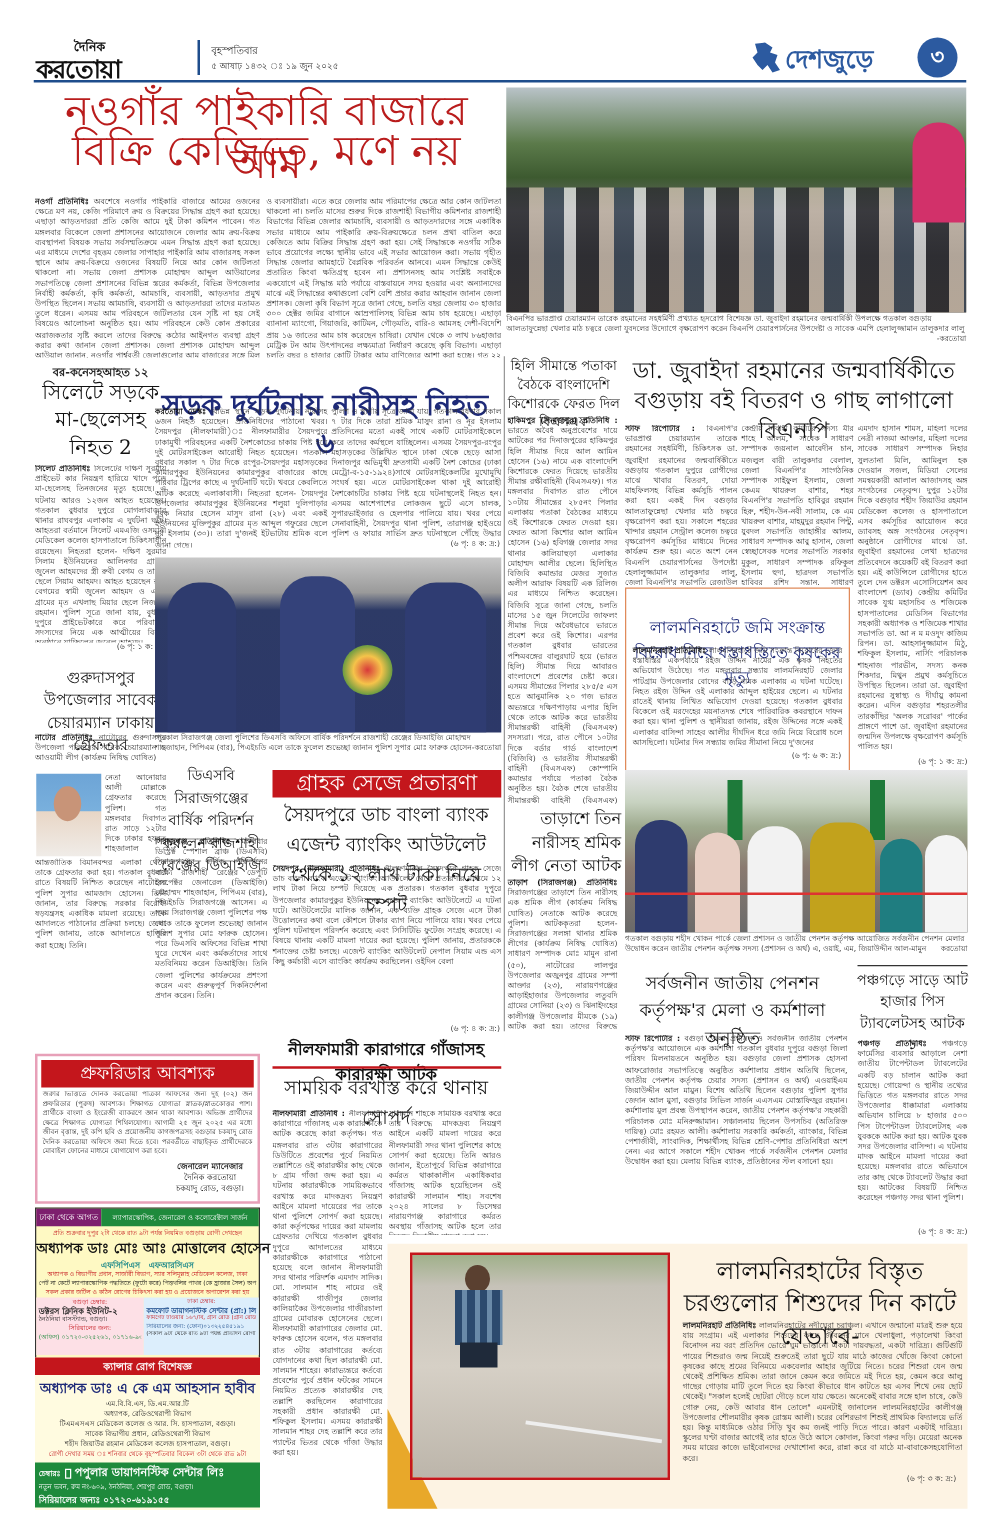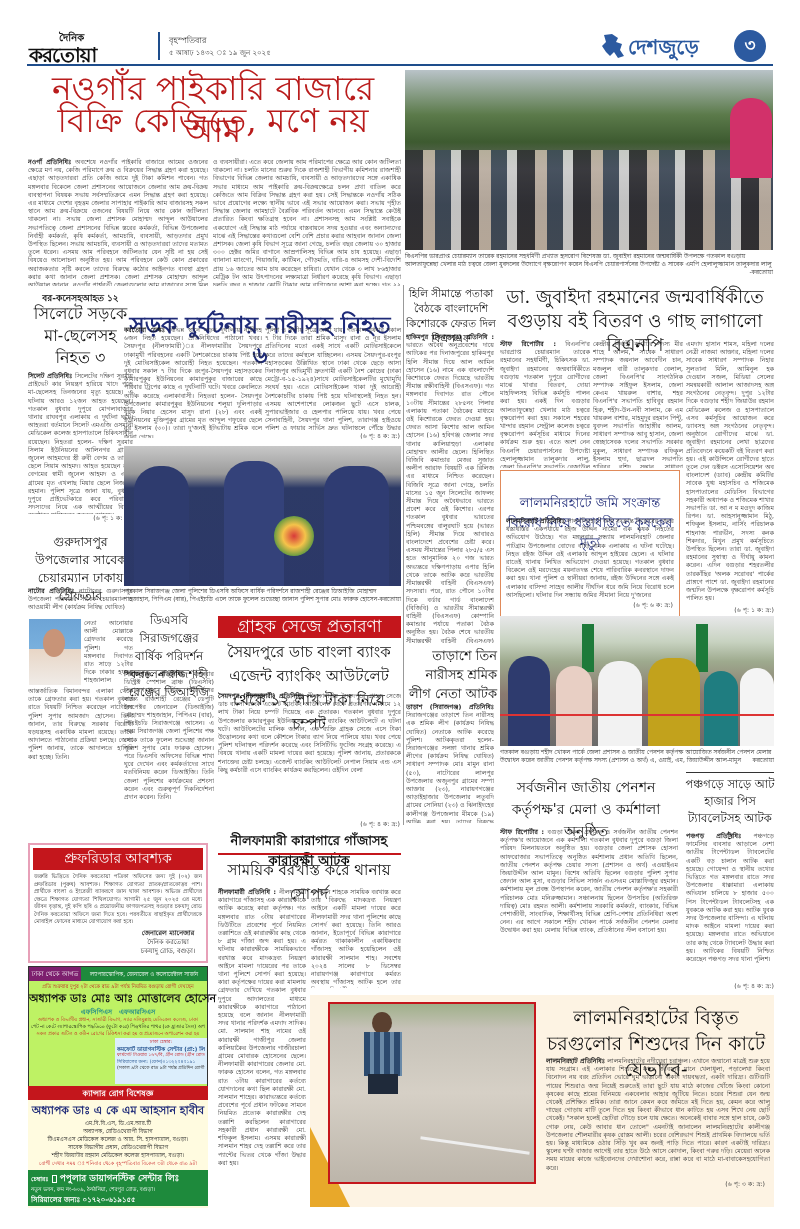--- a/index.html
+++ b/index.html
@@ -48,21 +48,21 @@
 <div class="abs photo" style="left:405px;top:70px;width:368px;height:180px;background:linear-gradient(180deg,#b9c3c8 0%,#5b7a4a 25%,#3d5a30 40%,#6b6b6b 55%,#3a3a3a 75%,#4a4236 100%);">
   <div class="abs" style="left:0;top:80px;width:368px;height:100px;background:repeating-linear-gradient(90deg,#2a2a30 0 18px,#d8c8b8 18px 30px,#3c4a5c 30px 46px,#eeeeee 46px 56px);opacity:0.75;"></div>
   <div class="abs" style="left:325px;top:28px;width:42px;height:80px;background:#d2316a;border-radius:20px 20px 0 0;"></div>
 </div>
 <div class="abs cap" style="left:405px;top:252px;width:368px;height:26px;">
   <span>বিএনপির ভারপ্রাপ্ত চেয়ারম্যান তারেক রহমানের সহধর্মিণী প্রখ্যাত হৃদরোগ বিশেষজ্ঞ ডা. জুবাইদা রহমানের জন্মবার্ষিকী উপলক্ষে গতকাল বগুড়ায় আলতাফুন্নেছা খেলার মাঠ চত্বরে জেলা যুবদলের উদ্যোগে বৃক্ষরোপণ করেন বিএনপি চেয়ারপার্সনের উপদেষ্টা ও সাবেক এমপি হেলালুজ্জামান তালুকদার লালু</span>
   <span style="float:right;">-করতোয়া</span>
 </div>
 
 <div class="abs" style="left:28px;top:291px;width:105px;font-size:9px;font-weight:bold;text-align:center;">বর-কনেসহআহত ১২</div>
-<div class="abs blk-h" style="left:28px;top:303px;width:105px;font-size:16px;line-height:22px;">সিলেটে সড়কে মা-ছেলেসহ নিহত ৩</div>
+<div class="abs blk-h" style="left:28px;top:303px;width:105px;font-size:16px;line-height:22px;">সিলেটে সড়কে মা-ছেলেসহ নিহত 2</div>
 <div class="abs txt" style="left:28px;top:372px;width:105px;height:142px;">
   <b>সিলেট প্রতিনিধিঃ</b> <span>সিলেটের দক্ষিণ সুরমায় প্রাইভেট কার নিয়ন্ত্রণ হারিয়ে খাদে পড়ে মা-ছেলেসহ তিনজনের মৃত্যু হয়েছে। এ ঘটনায় আরও ১২জন আহত হয়েছেন। গতকাল বুধবার দুপুরে মোগলাবাজার থানার রাঘবপুর এলাকায় এ দুর্ঘটনা ঘটে। আহতরা বর্তমানে সিলেট এমএজি ওসমানী মেডিকেল কলেজ হাসপাতালে চিকিৎসাধীন রয়েছেন। নিহতরা হলেন- দক্ষিণ সুরমার সিলাম ইউনিয়নের আলিনগর গ্রামের জুনেল আহমদের স্ত্রী রুবী বেগম ও তাদের ছেলে সিয়াম আহমদ। আহত হয়েছেন রুবী বেগমের স্বামী জুনেল আহমদ ও একই গ্রামের মৃত এখলাছ মিয়ার ছেলে নিজামুর রহমান। পুলিশ সূত্রে জানা যায়, বুধবার দুপুরে প্রাইভেটকারে করে পরিবারের সদস্যদের নিয়ে এক আত্মীয়ের বিয়ের অনুষ্ঠানে যাচ্ছিলেন জুনেল আহমদ।</span>
 </div>
 <div class="abs txt" style="left:70px;top:514px;width:63px;text-align:right;">(৬ পৃ: ১ ক: দ্র:)</div>
 
 <div class="abs blk-h" style="left:28px;top:533px;width:105px;font-size:12.5px;line-height:18px;">গুরুদাসপুর উপজেলার সাবেক চেয়ারম্যান ঢাকায় গ্রেফতার</div>
 <div class="abs txt" style="left:28px;top:587px;width:105px;height:32px;">
   <b>নাটোর প্রতিনিধিঃ</b> <span>নাটোরের গুরুদাসপুর উপজেলা পরিষদের সাবেক চেয়ারম্যান ও আওয়ামী লীগ (কার্যক্রম নিষিদ্ধ ঘোষিত)</span>
 </div>
 <div class="abs photo" style="left:29px;top:619px;width:52px;height:66px;background:linear-gradient(180deg,#6da4d6 0%,#79b0dd 45%,#e8d6c6 46%,#f0ece8 100%);">
@@ -201,33 +201,40 @@
     <span style="color:#ffffff;font-size:14px;font-family:'DejaVu Serif',serif;">প্রুফরিডার আবশ্যক</span>
   </div>
   <div class="abs txt" style="left:4px;top:28px;width:168px;height:54px;font-size:5.5px;line-height:7.5px;">জরুরি ভিত্তিতে দৈনিক করতোয়া পত্রিকা অফিসের জন্য দুই (০২) জন প্রুফরিডার (পুরুষ) আবশ্যক। শিক্ষাগত যোগ্যতা স্নাতক/স্নাতকোত্তর পাশ। প্রার্থীকে বাংলা ও ইংরেজী ব্যাকরণে জ্ঞান থাকা আবশ্যক। অভিজ্ঞ প্রার্থীদের ক্ষেত্রে শিক্ষাগত যোগ্যতা শিথিলযোগ্য। আগামী ২৫ জুন ২০২৫ এর মধ্যে জীবন বৃত্তান্ত, দুই কপি ছবি ও প্রয়োজনীয় কাগজপত্রসহ বগুড়ার চকযাদু রোড দৈনিক করতোয়া অফিসে জমা দিতে হবে। পরবর্তীতে বাছাইকৃত প্রার্থীদেরকে মোবাইল ফোনের মাধ্যমে যোগাযোগ করা হবে।</div>
   <div class="abs" style="left:100px;top:84px;width:76px;font-size:6.5px;line-height:9px;text-align:center;">
     <div style="font-weight:bold;">জেনারেল ম্যানেজার</div>
     <div>দৈনিক করতোয়া</div>
     <div>চকযাদু রোড, বগুড়া।</div>
   </div>
 </div>
 
-<div class="abs" style="left:28px;top:966px;width:180px;height:138px;background:#bef264;border:1px solid #333;">
+<div class="abs" style="left:28px;top:966px;width:180px;height:138px;background:#fef9c3;border:1px solid #333;">
   <div class="abs" style="left:0;top:0;width:52px;height:14px;background:#7d1f6e;display:flex;align-items:center;justify-content:center;">
     <span style="color:#fff;font-size:6.5px;">ঢাকা থেকে আগত</span>
   </div>
   <div class="abs" style="left:52px;top:0;width:126px;height:14px;background:#1e8a3c;display:flex;align-items:center;justify-content:center;">
     <span style="color:#fff;font-size:5.6px;white-space:nowrap;">ল্যাপারস্কোপিক, জেনারেল ও কলোরেক্টাল সার্জন</span>
   </div>
   <div class="abs" style="left:2px;top:16px;width:174px;font-size:5px;color:#c4161c;text-align:center;white-space:nowrap;overflow:hidden;">প্রতি শুক্রবার দুপুর ২টা থেকে রাত ৯টা পর্যন্ত নিয়মিত বগুড়ায় রোগী দেখছেন</div>
   <div class="abs" style="left:0;top:23px;width:174px;font-size:11px;font-weight:bold;color:#111;text-align:center;white-space:nowrap;font-family:'DejaVu Serif',serif;">অধ্যাপক ডাঃ মোঃ আঃ মোত্তালেব হোসেন</div>
   <div class="abs" style="left:2px;top:40px;width:174px;font-size:6.5px;color:#1e8a8a;font-weight:bold;text-align:center;white-space:pre;">এফসিপিএস   এফআরসিএস</div>
   <div class="abs" style="left:2px;top:49px;width:174px;font-size:4.8px;color:#c4161c;text-align:center;white-space:nowrap;overflow:hidden;">অধ্যাপক ও বিভাগীয় প্রধান, সার্জারী বিভাগ, স্যার সলিমুল্লাহ মেডিকেল কলেজ, ঢাকা</div>
   <div class="abs" style="left:2px;top:56px;width:174px;font-size:4.8px;color:#111;text-align:center;white-space:nowrap;overflow:hidden;">পেট না কেটে ল্যাপারস্কোপিক পদ্ধতিতে (ফুটো করে) পিত্তথলির পাথর (কে হ্রাজার সৈল) অপারেশন</div>
   <div class="abs" style="left:2px;top:63px;width:174px;font-size:4.8px;color:#c4161c;text-align:center;white-space:nowrap;overflow:hidden;">সকল প্রকার জটিল ও কঠিন রোগের চিকিৎসা করা হয় ও প্রয়োজনে অপারেশন করা হয়</div>
+  <div class="abs" style="left:0;top:71px;width:86px;height:46px;background:#fde0e6;font-size:5px;line-height:7px;padding:1px 2px;">
+    <div style="text-align:center;color:#c4161c;">বগুড়া চেম্বার:</div>
+    <div style="font-size:6.5px;font-weight:bold;">ডক্টরস ক্লিনিক ইউনিট-২</div>
+    <div>ঠনঠনিয়া বাসস্ট্যান্ড, বগুড়া।</div>
+    <div style="text-align:center;color:#c4161c;">সিরিয়ালের জন্য:</div>
+    <div style="color:#1e8a3c;white-space:nowrap;overflow:hidden;">(অফিস) ০১৭২০-৩২৫২৬১, ০১৭১৬-৯৩৩৯৯</div>
+  </div>
   <div class="abs" style="left:86px;top:71px;width:92px;height:46px;background:#dceefc;font-size:4.6px;line-height:6.5px;padding:1px 2px;">
     <div style="text-align:center;color:#c4161c;">ঢাকা চেম্বার:</div>
     <div style="font-size:5.6px;font-weight:bold;color:#1e4d8c;white-space:nowrap;overflow:hidden;">কমফোর্ট ডায়াগনস্টিক সেন্টার (প্রা:) লি:</div>
     <div style="color:#c4161c;white-space:nowrap;overflow:hidden;">ফার্মগেট টাওয়ার ১৬৭/বি, গ্রীন রোড (গ্রীন রোড) পান্থপথ, ঢাকা</div>
     <div style="color:#1e4d8c;white-space:nowrap;overflow:hidden;">সিরিয়ালের জন্য: (ফোন)০১৩২২৫৪৫১৯১</div>
     <div style="white-space:nowrap;overflow:hidden;">(সকাল ৯টা থেকে রাত ৯টা পর্যন্ত প্রতিদিন রোগী দেখা হয়)</div>
   </div>
 </div>
 
 <div class="abs" style="left:28px;top:1086px;width:180px;height:122px;background:#fffbe0;padding-left:28px;">

